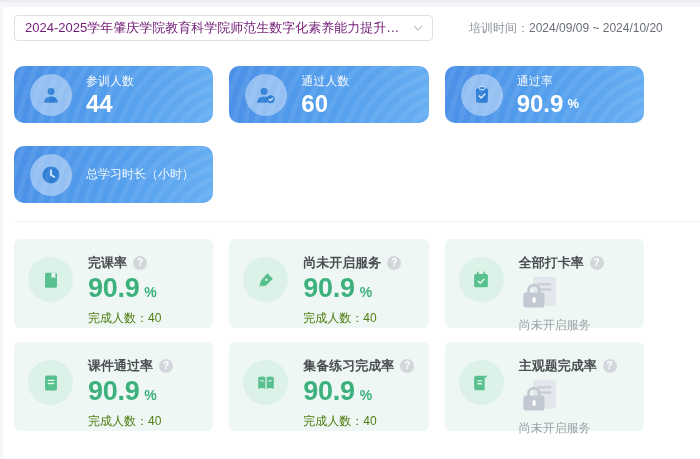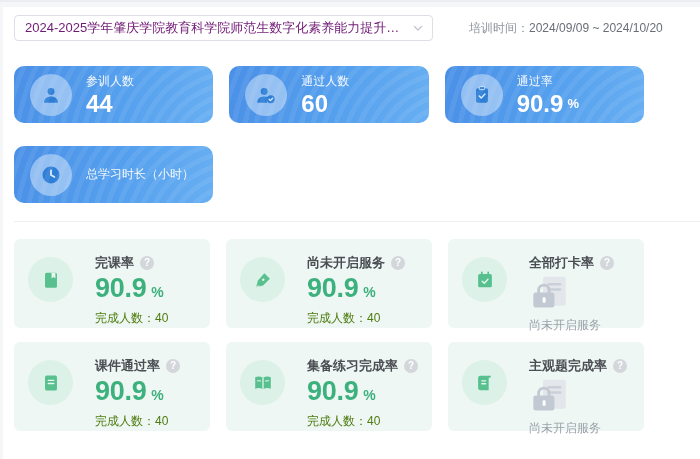--- a/index.html
+++ b/index.html
@@ -37,21 +37,21 @@
   
   .divider{height:1px;background:#eef0f2;margin:18px 0 0 14px;width:686px;}
 
   
   .green-grid{display:grid;grid-template-columns:repeat(3,1fr);column-gap:16px;row-gap:14px;
               width:630px;margin:17px 0 0 14px;}
   .green-card{height:89px;border-radius:6px;background:#eef7f3;display:flex;align-items:flex-start;
               padding:15px 14px;box-sizing:border-box;}
   .g-icon{width:45px;height:45px;border-radius:50%;background:#dcf1e7;color:#57c08e;
           display:flex;align-items:center;justify-content:center;flex:0 0 auto;margin-top:3px;}
-  .g-info{margin-left:22px;min-width:0;}
+  .g-info{margin-left:15px;min-width:0;}
   .g-label-row{display:flex;align-items:center;}
   .g-label{font-size:13px;font-weight:600;color:#4a4d52;white-space:nowrap;}
   .help{width:14px;height:14px;border-radius:50%;background:#d3d6da;margin-left:6px;flex:0 0 auto;
         display:inline-flex;align-items:center;justify-content:center;cursor:pointer;}
   .help::after{content:"?";color:#fff;font-size:10px;font-weight:bold;line-height:1;}
   .g-value-row{display:flex;align-items:baseline;margin-top:3px;}
   .g-value{font-size:27px;font-weight:bold;color:#3db17d;letter-spacing:-.3px;line-height:1;}
   .g-unit{font-size:14px;font-weight:600;color:#3db17d;margin-left:5px;}
   .g-sub{font-size:12px;color:#4d7c0f;margin-top:8px;}
   .g-lock{display:none;}

